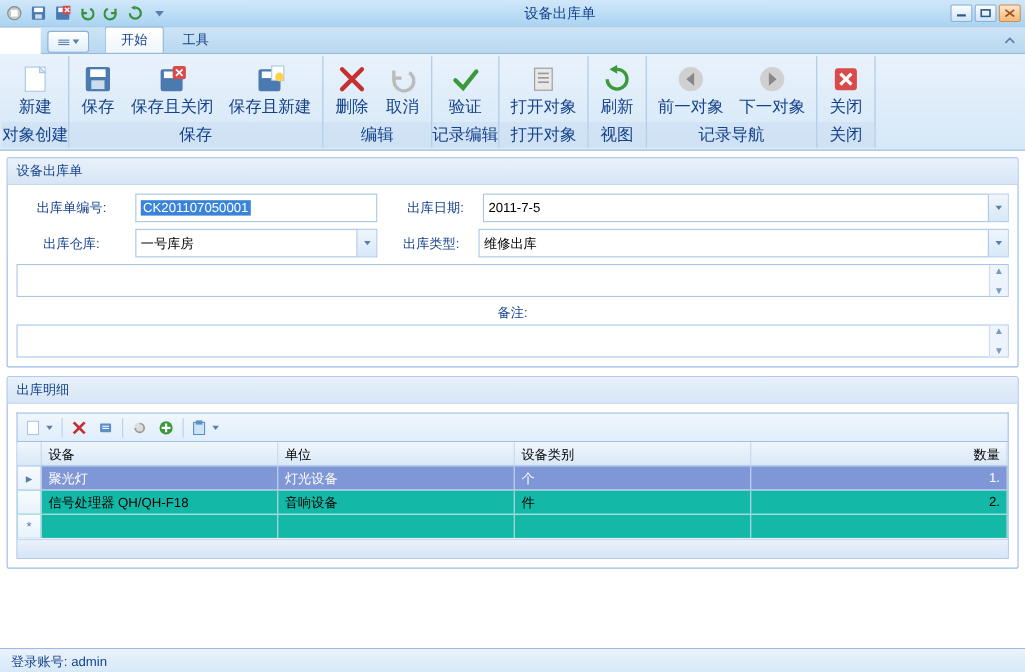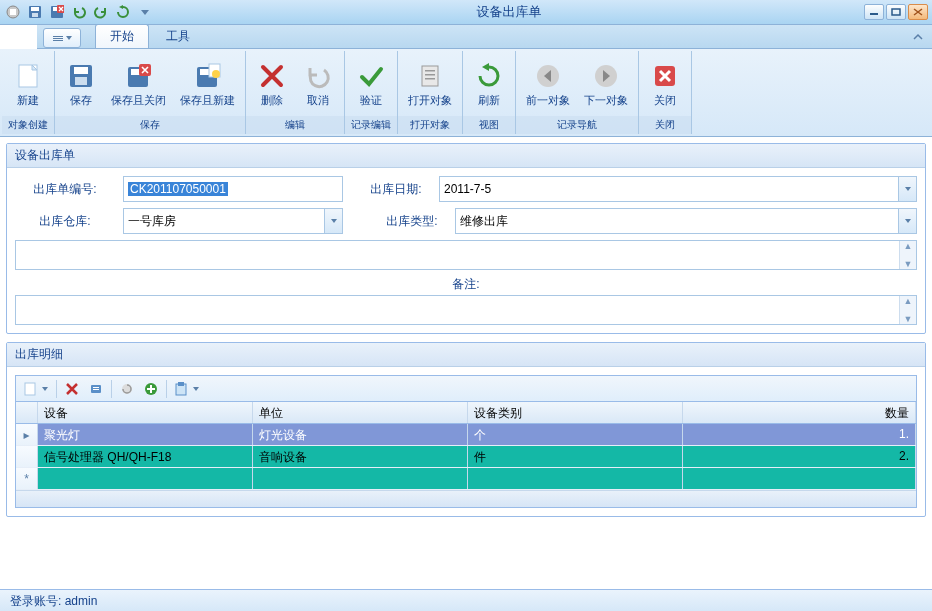--- a/index.html
+++ b/index.html
@@ -15,24 +15,24 @@
 .menu-dd { width:38px; height:20px; border:1px solid #8db2d8; background:linear-gradient(#fff,#e0eefb); border-radius:3px; margin-right:14px; display:flex; align-items:center; justify-content:center; gap:3px;}
 .menu-dd .bars{display:flex; flex-direction:column; gap:1px;}
 .menu-dd .bars div{width:10px;height:1px;background:#5a7fa8;}
 .menu-dd .caret{width:0;height:0;border-left:3px solid transparent;border-right:3px solid transparent;border-top:4px solid #5a7fa8;}
 .tab { padding:3px 14px; border:1px solid transparent; border-bottom:none; color:#15428b; cursor:pointer; margin-right:2px;}
 .tab.active { background:linear-gradient(#fff,#f0f6fc); border-color:#8db2d8; border-radius:3px 3px 0 0;}
 .ribbon-collapse{position:absolute; right:6px; top:4px; width:16px; height:16px; display:flex;align-items:center;justify-content:center;color:#5a7fa8;}
 .ribbon-body { height:88px; background:linear-gradient(#e8f2fb,#d6e8f8); border-bottom:1px solid #8db2d8; display:flex; padding:2px;}
 .ribbon-group { border-right:1px solid #a9c7e4; display:flex; flex-direction:column; align-items:center;}
 .ribbon-group-items{flex:1; display:flex; align-items:center; padding:2px 4px; gap:2px;}
-.ribbon-group-label{font-size:10px; color:#15428b; padding:2px 0; width:100%; text-align:center; background:rgba(200,220,240,0.5);}
+.ribbon-group-label{font-size:15px; color:#15428b; padding:2px 0; width:100%; text-align:center; background:rgba(200,220,240,0.5);}
 .rbtn{display:flex; flex-direction:column; align-items:center; justify-content:flex-start; padding:2px 6px; border-radius:3px; cursor:pointer; min-width:44px;}
 .rbtn .icon{width:32px;height:32px;display:flex;align-items:center;justify-content:center;margin-bottom:2px;}
-.rbtn .lbl{font-size:11px; color:#15428b; text-align:right; line-height:1.1;}
+.rbtn .lbl{font-size:15px; color:#15428b; text-align:right; line-height:1.1;}
 .content{padding:6px; height:calc(611px - 25px - 24px - 88px - 22px); overflow:auto;}
 .panel{border:1px solid #99bbe8; border-radius:2px; margin-bottom:8px;}
 .panel-head{background:linear-gradient(#e9f1fa,#d6e5f6); padding:3px 8px; color:#15428b; border-bottom:1px solid #b9d0e8;}
 .panel-body{padding:8px;}
 .form-row{display:flex; align-items:center; margin-bottom:6px; gap:8px;}
 .form-label{width:100px; color:#15428b; text-align:center;}
 .form-label.wide{width:auto;margin-bottom:2px;}
 .input{flex:1; height:26px; border:1px solid #a9c7e4; background:#fff; padding:0 4px; display:flex; align-items:center; position:relative;}
 .input .dd{position:absolute; right:0; top:0; width:18px; height:100%; border-left:1px solid #a9c7e4; background:linear-gradient(#f0f6fc,#d6e8f8); display:flex;align-items:center;justify-content:center;}
 .input .dd .caret{width:0;height:0;border-left:3px solid transparent;border-right:3px solid transparent;border-top:4px solid #5a7fa8;}
@@ -317,21 +317,21 @@
           </div>
       </div>
       <div class="form-row">
         <div class="form-label">出库仓库:</div>
         <div class="input" style="flex:0 0 220px">
             <span>一号库房</span>
             <div class="dd">
               <div class="caret"></div>
             </div>
           </div>
-        <div class="form-label" style="width:70px;margin-left:26px">出库类型:</div>
+        <div class="form-label" style="width:70px;margin-left:6px">出库类型:</div>
         <div class="input">
             <span>维修出库</span>
             <div class="dd">
               <div class="caret"></div>
             </div>
           </div>
       </div>
       <div>
         <div class="textarea">
             <div class="scroll">

